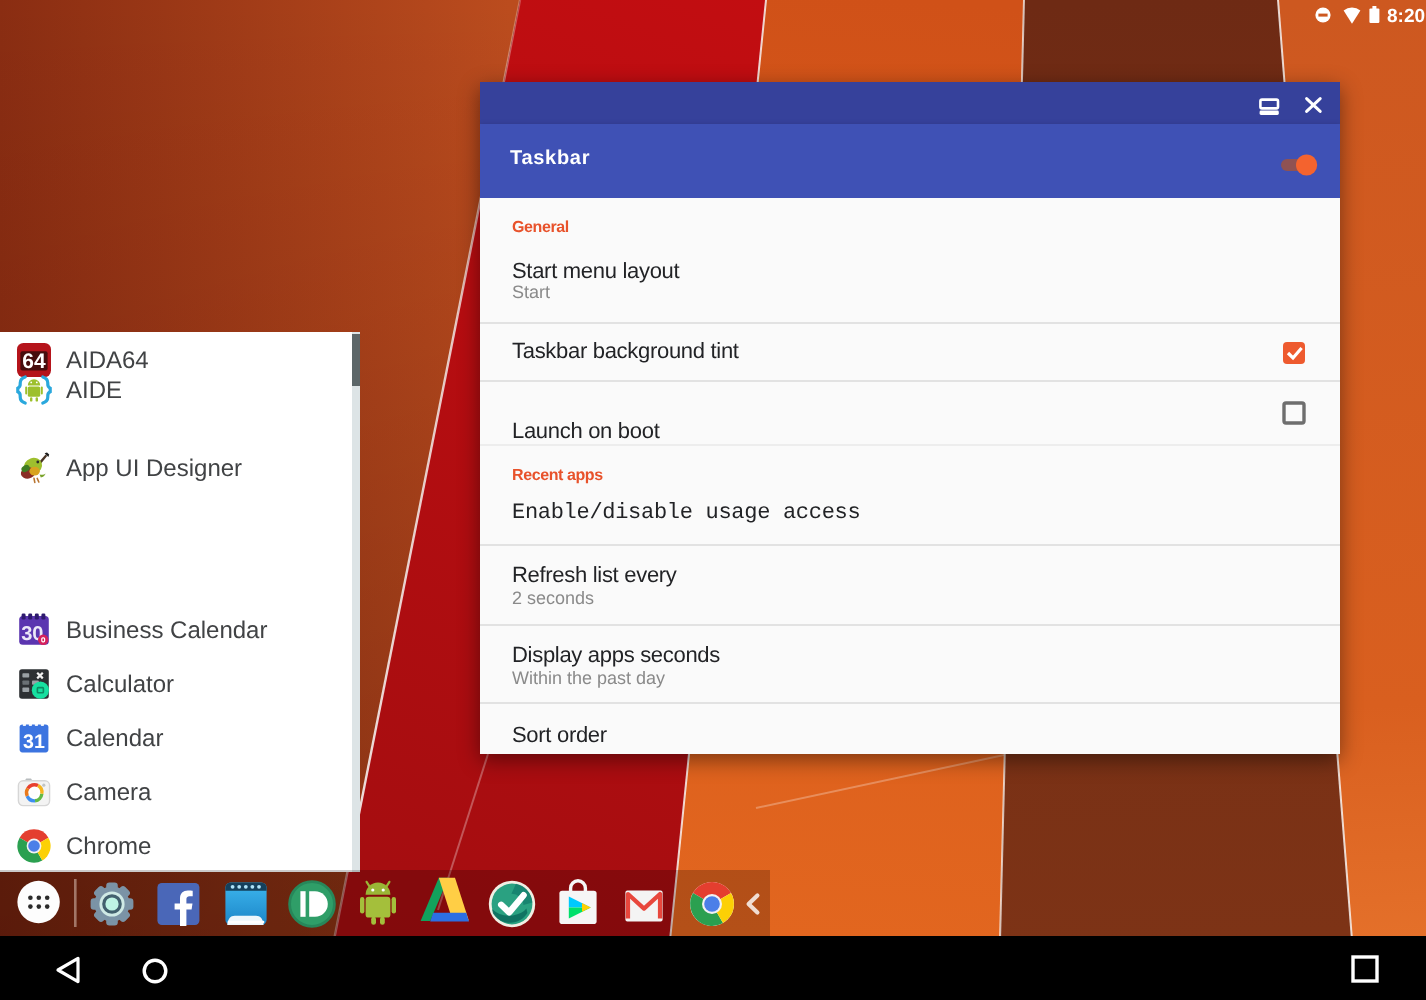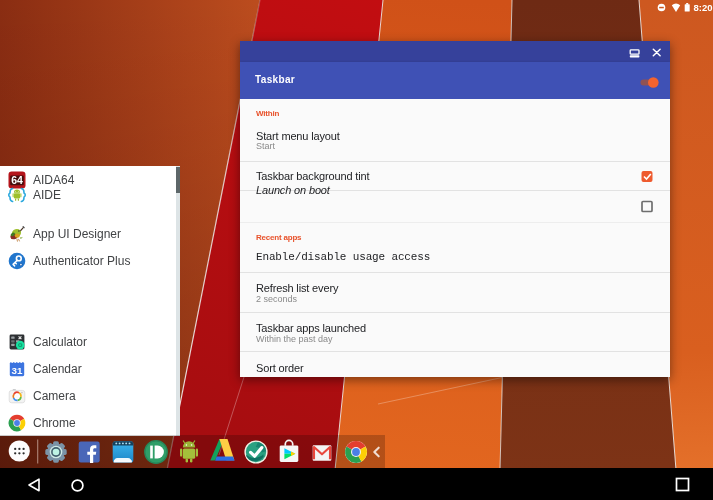--- a/index.html
+++ b/index.html
@@ -125,29 +125,34 @@
           <ellipse cx="8.5" cy="8" rx="4.6" ry="4" fill="#9ebf2e" transform="rotate(-18 8.5 8)"></ellipse>
           <ellipse cx="6" cy="11.5" rx="3.6" ry="2.8" fill="#8a2d25" transform="rotate(-10 6 11.5)"></ellipse>
           <ellipse cx="9.3" cy="10.6" rx="2.6" ry="2.2" fill="#d8a31f"></ellipse>
           <ellipse cx="4.8" cy="9.3" rx="2.2" ry="1.6" fill="#3f7c23" transform="rotate(-30 4.8 9.3)"></ellipse>
           <path d="M 11.8 12.2 q 2 0.6 3 -0.4 q -0.6 1.8 -2.4 1.9 Z" fill="#7aa32b"></path>
           <circle cx="10.9" cy="6" r="0.7" fill="#2c2c2c"></circle>
           <path d="M 9 14.2 l 0.4 2 M 10.6 14.2 l 0.8 1.8" stroke="#b8742f" stroke-width="0.8" stroke-linecap="round"></path>
         </svg>
         <span class="tx">App UI Designer</span>
       </div>
-<div class="prow" style="top:81px">
-        <svg class="ic" viewBox="0 0 18 18">
-          <circle cx="9" cy="9" r="8.3" fill="#2176cd"></circle>
-          <circle cx="10.8" cy="6.4" r="2.4" fill="none" stroke="#fff" stroke-width="1.6"></circle>
-          <path d="M 9.2 8.3 L 5.1 12.4 M 5.1 12.4 l 1.5 1.5 M 7 10.5 l 1.3 1.3" stroke="#fff" stroke-width="1.5" stroke-linecap="round" fill="none"></path>
-          <circle cx="12.9" cy="12.6" r="1.6" fill="#1c5fb0"></circle>
-          <path d="M 12.9 11.7 v 1.8 M 12 12.6 h 1.8" stroke="#fff" stroke-width="0.7"></path>
-        </svg>
-        <span class="tx">Authenticator Plus</span>
+<div class="prow" style="top:135px">
+        <svg class="ic" viewBox="0 0 18 18">
+          <rect x="1.6" y="2" width="14.8" height="14.4" rx="1.8" fill="#5b35b0"></rect>
+          <g fill="#2e1a6e">
+            <rect x="2.8" y="0.8" width="2" height="3" rx="0.7"></rect>
+            <rect x="6.1" y="0.8" width="2" height="3" rx="0.7"></rect>
+            <rect x="9.4" y="0.8" width="2" height="3" rx="0.7"></rect>
+            <rect x="12.7" y="0.8" width="2" height="3" rx="0.7"></rect>
+          </g>
+          <text x="8.2" y="13.8" text-anchor="middle" font-size="10" font-weight="bold" fill="#ece8f8" font-family="Liberation Sans">30</text>
+          <circle cx="13.6" cy="13.9" r="2.6" fill="#d6215c"></circle>
+          <rect x="12.9" y="12.9" width="1.4" height="2" rx="0.5" fill="none" stroke="#fff" stroke-width="0.6"></rect>
+        </svg>
+        <span class="tx">Business Calendar</span>
       </div>
 <div class="prow" style="top:162px">
         <svg class="ic" viewBox="0 0 18 18">
           <rect x="1.6" y="1.6" width="14.8" height="14.8" rx="1.4" fill="#2d3033"></rect>
           <g fill="#9aa0a4">
             <rect x="3.2" y="3.6" width="3.4" height="2.2" rx="0.4"></rect>
             <rect x="3.2" y="7.2" width="3.4" height="2.2" rx="0.4" fill="#6a7074"></rect>
             <rect x="3.2" y="10.8" width="3.4" height="2.2" rx="0.4"></rect>
             <rect x="8" y="7.2" width="3.4" height="2.2" rx="0.4"></rect>
           </g>
@@ -210,35 +215,35 @@
 </svg>
 </div>
 <div id="toolbar">
 <span class="t">Taskbar</span>
 <svg width="430" height="37" viewBox="0 0 430 37" style="position:absolute;left:0;top:0;">
 <rect x="400.5" y="17.5" width="15.5" height="6" rx="3" fill="#8f5253"></rect>
 <circle cx="413.3" cy="20.5" r="5.3" fill="#f4632e"></circle>
 </svg>
 </div>
 <div id="content">
-<div class="hdr" style="top:9px;">Within</div>
+<div class="hdr" style="top:9px;">General</div>
 <div class="itit" style="top:30.5px;">Start menu layout</div>
 <div class="isub" style="top:42.3px;">Start</div>
 <div class="div" style="top:61.7px;"></div>
 <div class="itit" style="top:70.5px;">Taskbar background tint</div>
 <div class="div" style="top:91.3px;"></div>
-<div class="itit" style="top:85px;font-style:italic;">Launch on boot</div>
+<div class="itit" style="top:111px;">Launch on boot</div>
 <div class="div" style="top:123px; background:#ededed;"></div>
 <div class="hdr" style="top:132.5px;">Recent apps</div>
 <div class="itit" style="top:151.5px;font-family:Liberation Mono, monospace;">Enable/disable usage access</div>
 <div class="div" style="top:172.8px;"></div>
 <div class="itit" style="top:183.3px;">Refresh list every</div>
 <div class="isub" style="top:195.4px;">2 seconds</div>
 <div class="div" style="top:212.7px;"></div>
-<div class="itit" style="top:222.7px;">Taskbar apps launched</div>
+<div class="itit" style="top:222.7px;">Display apps seconds</div>
 <div class="isub" style="top:234.7px;">Within the past day</div>
 <div class="div" style="top:252px;"></div>
 <div class="itit" style="top:263.2px;">Sort order</div>
 <svg width="430" height="278" viewBox="0 0 430 278" style="position:absolute;left:0;top:0;pointer-events:none;">
 <rect x="401.5" y="72" width="11" height="11" rx="2" fill="#ee5a2e"></rect>
 <path d="M 404 77.5 L 406.5 80 L 410.8 75" stroke="#fff" stroke-width="1.6" fill="none"></path>
 <rect x="402" y="102.5" width="10" height="10" rx="1" fill="none" stroke="#6e6e6e" stroke-width="1.7"></rect>
 </svg>
 </div>
 </div>

